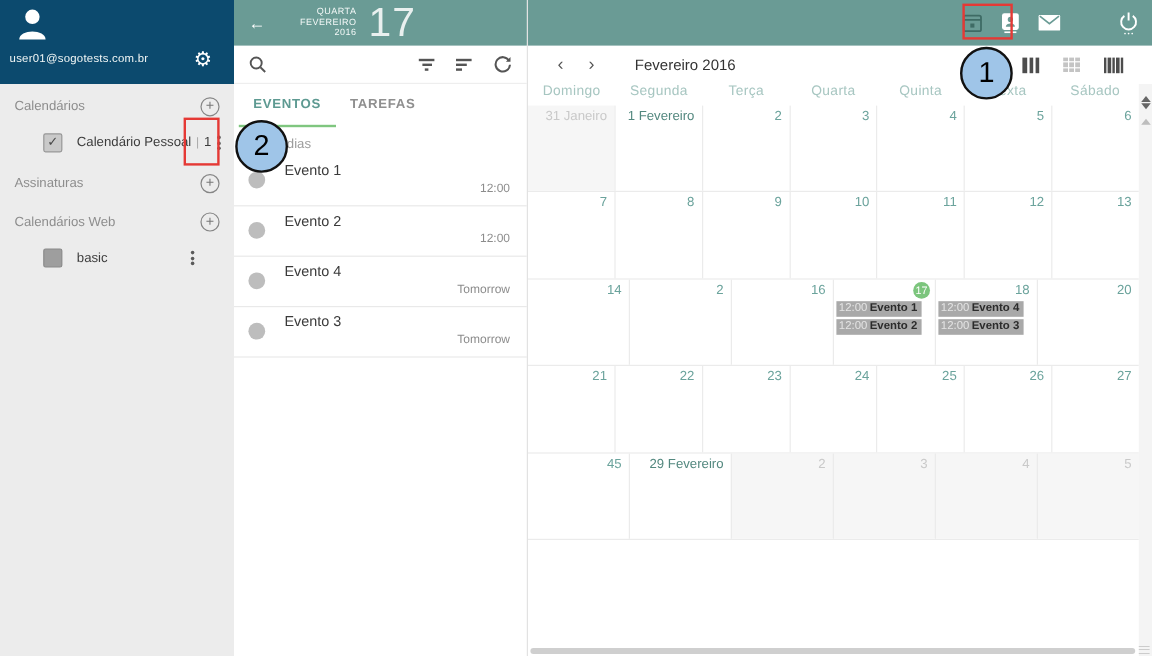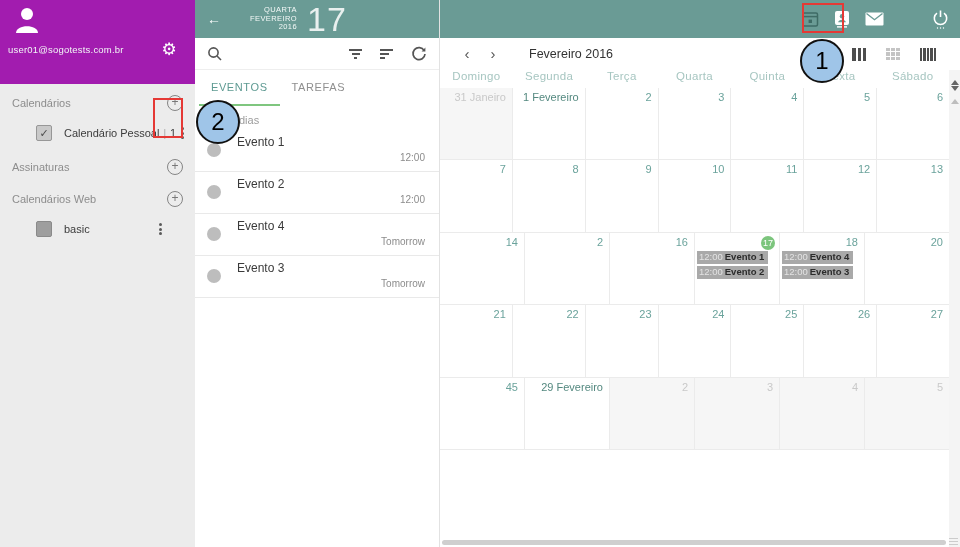--- a/index.html
+++ b/index.html
@@ -2,21 +2,21 @@
 <html><head>
 <meta charset="utf-8">
 <style>
   * { margin:0; padding:0; box-sizing:border-box; }
   html,body { width:960px; height:547px; overflow:hidden; }
   body { font-family:"Liberation Sans","DejaVu Sans",sans-serif; font-size:12px; color:#444; background:#fff; }
   .screen { position:relative; width:960px; height:547px; display:flex; overflow:hidden; }
 
   
   .sidebar { width:195px; background:#ececec; flex:none; display:flex; flex-direction:column; }
-  .sidebar-header { height:84px; background:#a21caf; position:relative; flex:none; }
+  .sidebar-header { height:70px; background:#0c4a6e; position:relative; flex:none; }
   .avatar { position:absolute; left:14px; top:5px; }
   .email { position:absolute; left:8px; top:44px; font-size:9.5px; color:#f2f7f6; letter-spacing:.2px; }
   .gear { position:absolute; right:16px; top:40px; width:20px; height:20px; color:#fff; font-size:17px; line-height:20px; text-align:center; cursor:pointer; }
   .gear::before { content:"\2699"; }
   .side-section { height:26px; display:flex; align-items:center; padding:0 12px; margin-top:6px; }
   .side-section .lbl { font-size:11px; color:#8d8d8d; }
   .plus { margin-left:auto; width:16px; height:16px; border:1px solid #858585; border-radius:50%; color:#777; font-size:12px; line-height:13px; text-align:center; }
   .plus::before { content:"+"; }
   .cal-row { height:30px; display:flex; align-items:center; padding:0 28px 0 36px; margin-top:2px; }
   .checkbox { width:16px; height:16px; background:#c9c9c9; border:1px solid #979797; border-radius:2px; font-size:11px; line-height:14px; text-align:center; color:#4a4a4a; flex:none; }
@@ -34,21 +34,21 @@
   .back-arrow { font-size:14px; width:22px; text-align:center; cursor:pointer; }
   .back-arrow::before { content:"\2190"; }
   .date-block { margin-left:14px; width:58px; text-align:right; font-size:7.5px; line-height:8.5px; letter-spacing:.4px; color:#f4f9f8; }
   .big-day { margin-left:10px; font-size:34px; font-weight:300; color:rgba(255,255,255,.85); letter-spacing:1px; }
   .searchbar { height:32px; flex:none; display:flex; align-items:center; padding:0 12px; border-bottom:1px solid #eee; }
   .sb-spacer { flex:1; }
   .icon-btn { margin-left:18px; cursor:pointer; display:flex; align-items:center; }
   .bars { display:flex; flex-direction:column; gap:2px; align-items:center; }
   .bars.left { align-items:flex-start; }
   .bars i { display:block; height:2px; background:#555; }
-  .tabs { height:36px; flex:none; display:flex; align-items:stretch; padding-left:4px; }
+  .tabs { height:36px; flex:none; display:flex; align-items:stretch; padding-left:4px;font-weight:bold; }
   .tab { padding:0 12px; display:flex; align-items:center; font-size:11px; letter-spacing:.6px; color:#8f8f8f; border-bottom:2px solid transparent; cursor:pointer; }
   .tab.active { color:#5e9a92; border-bottom-color:#7fc67f; }
   .range-row { flex:none; padding:8px 12px 4px 44px; font-size:11px; color:#9c9c9c; }
   .event-list { flex:none; }
   .event-row { position:relative; padding:5px 14px 7px 42px; border-bottom:1px solid #e9e9e9; cursor:pointer; }
   .event-dot { position:absolute; left:12px; top:13px; width:14px; height:14px; border-radius:50%; background:#bdbdbd; }
   .event-title { font-size:12px; color:#3a3a3a; line-height:15px; }
   .event-when { font-size:10px; color:#8c8c8c; text-align:right; line-height:13px; margin-top:1px; }
   .fab { position:absolute; left:378px; top:496px; width:40px; height:40px; border-radius:50%; background:#4caf50; border:none; box-shadow:0 2px 6px rgba(0,0,0,.35); display:flex; align-items:center; justify-content:center; cursor:pointer; }
 

